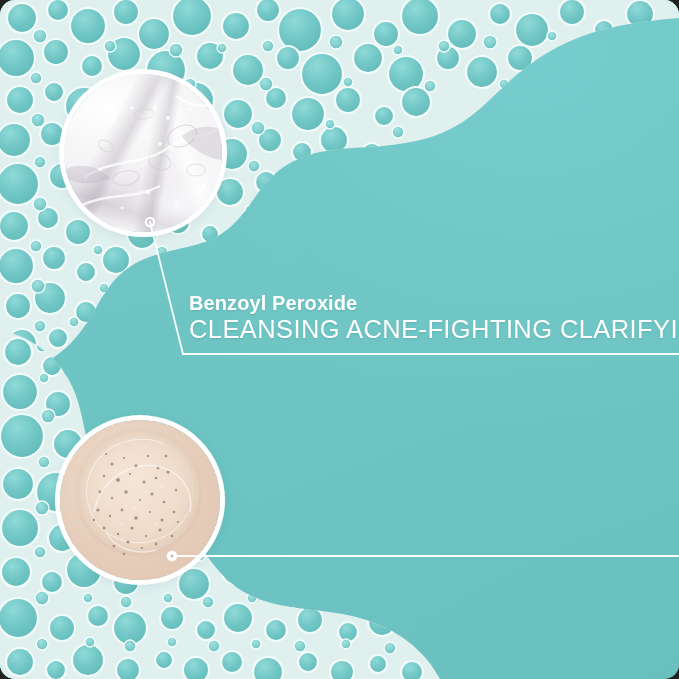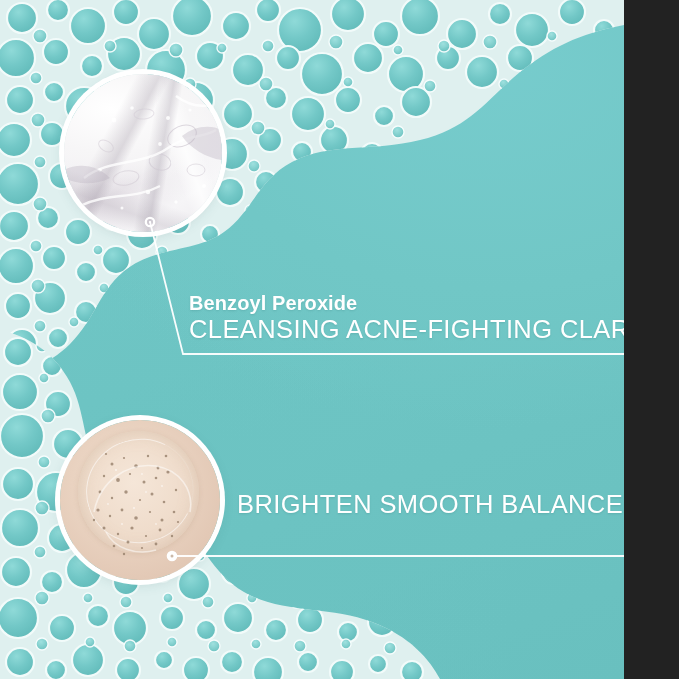--- a/index.html
+++ b/index.html
@@ -1,21 +1,22 @@
 <!DOCTYPE html>
 <html><head>
 <meta charset="utf-8">
 <style>
   html,body{margin:0;padding:0;background:#222;}
   #stage{
     position:relative;
-    width:624px;height:679px;
+    width:679px;height:679px;
     overflow:hidden;
     font-family:"Liberation Sans", sans-serif;
     background:#6fc6c5;
+    border-radius:15px;
   }
 
   
   .bg-base{
     position:absolute;inset:0;
     background:
       radial-gradient(ellipse 700px 520px at 78% 8%, #77cccd 0%, #71c7c6 45%, rgba(113,199,198,0) 72%),
       radial-gradient(ellipse 620px 560px at 14% 88%, #6cc3c2 0%, rgba(108,195,194,0) 70%),
       linear-gradient(160deg,#74c9c8 0%,#6ec5c4 48%,#69c0bf 100%);
   }
@@ -486,16 +487,15 @@
     <circle cx="172" cy="556" r="4.2" fill="#ffffff" stroke="#ffffff" stroke-width="2.2"></circle>
     <circle cx="172" cy="556" r="1.5" fill="#cbb9a8"></circle>
   </svg>
 
   <div class="label" id="label-1">
     <div class="title">Benzoyl Peroxide</div>
     <div class="sub">CLEANSING ACNE-FIGHTING CLARIFYING</div>
   </div>
 
   <div class="label" id="label-2">
-    <div class="sub">BRIGHTEN SMOOTH BALANCE</div>
   </div>
 
 </div>
 
 </body></html>

